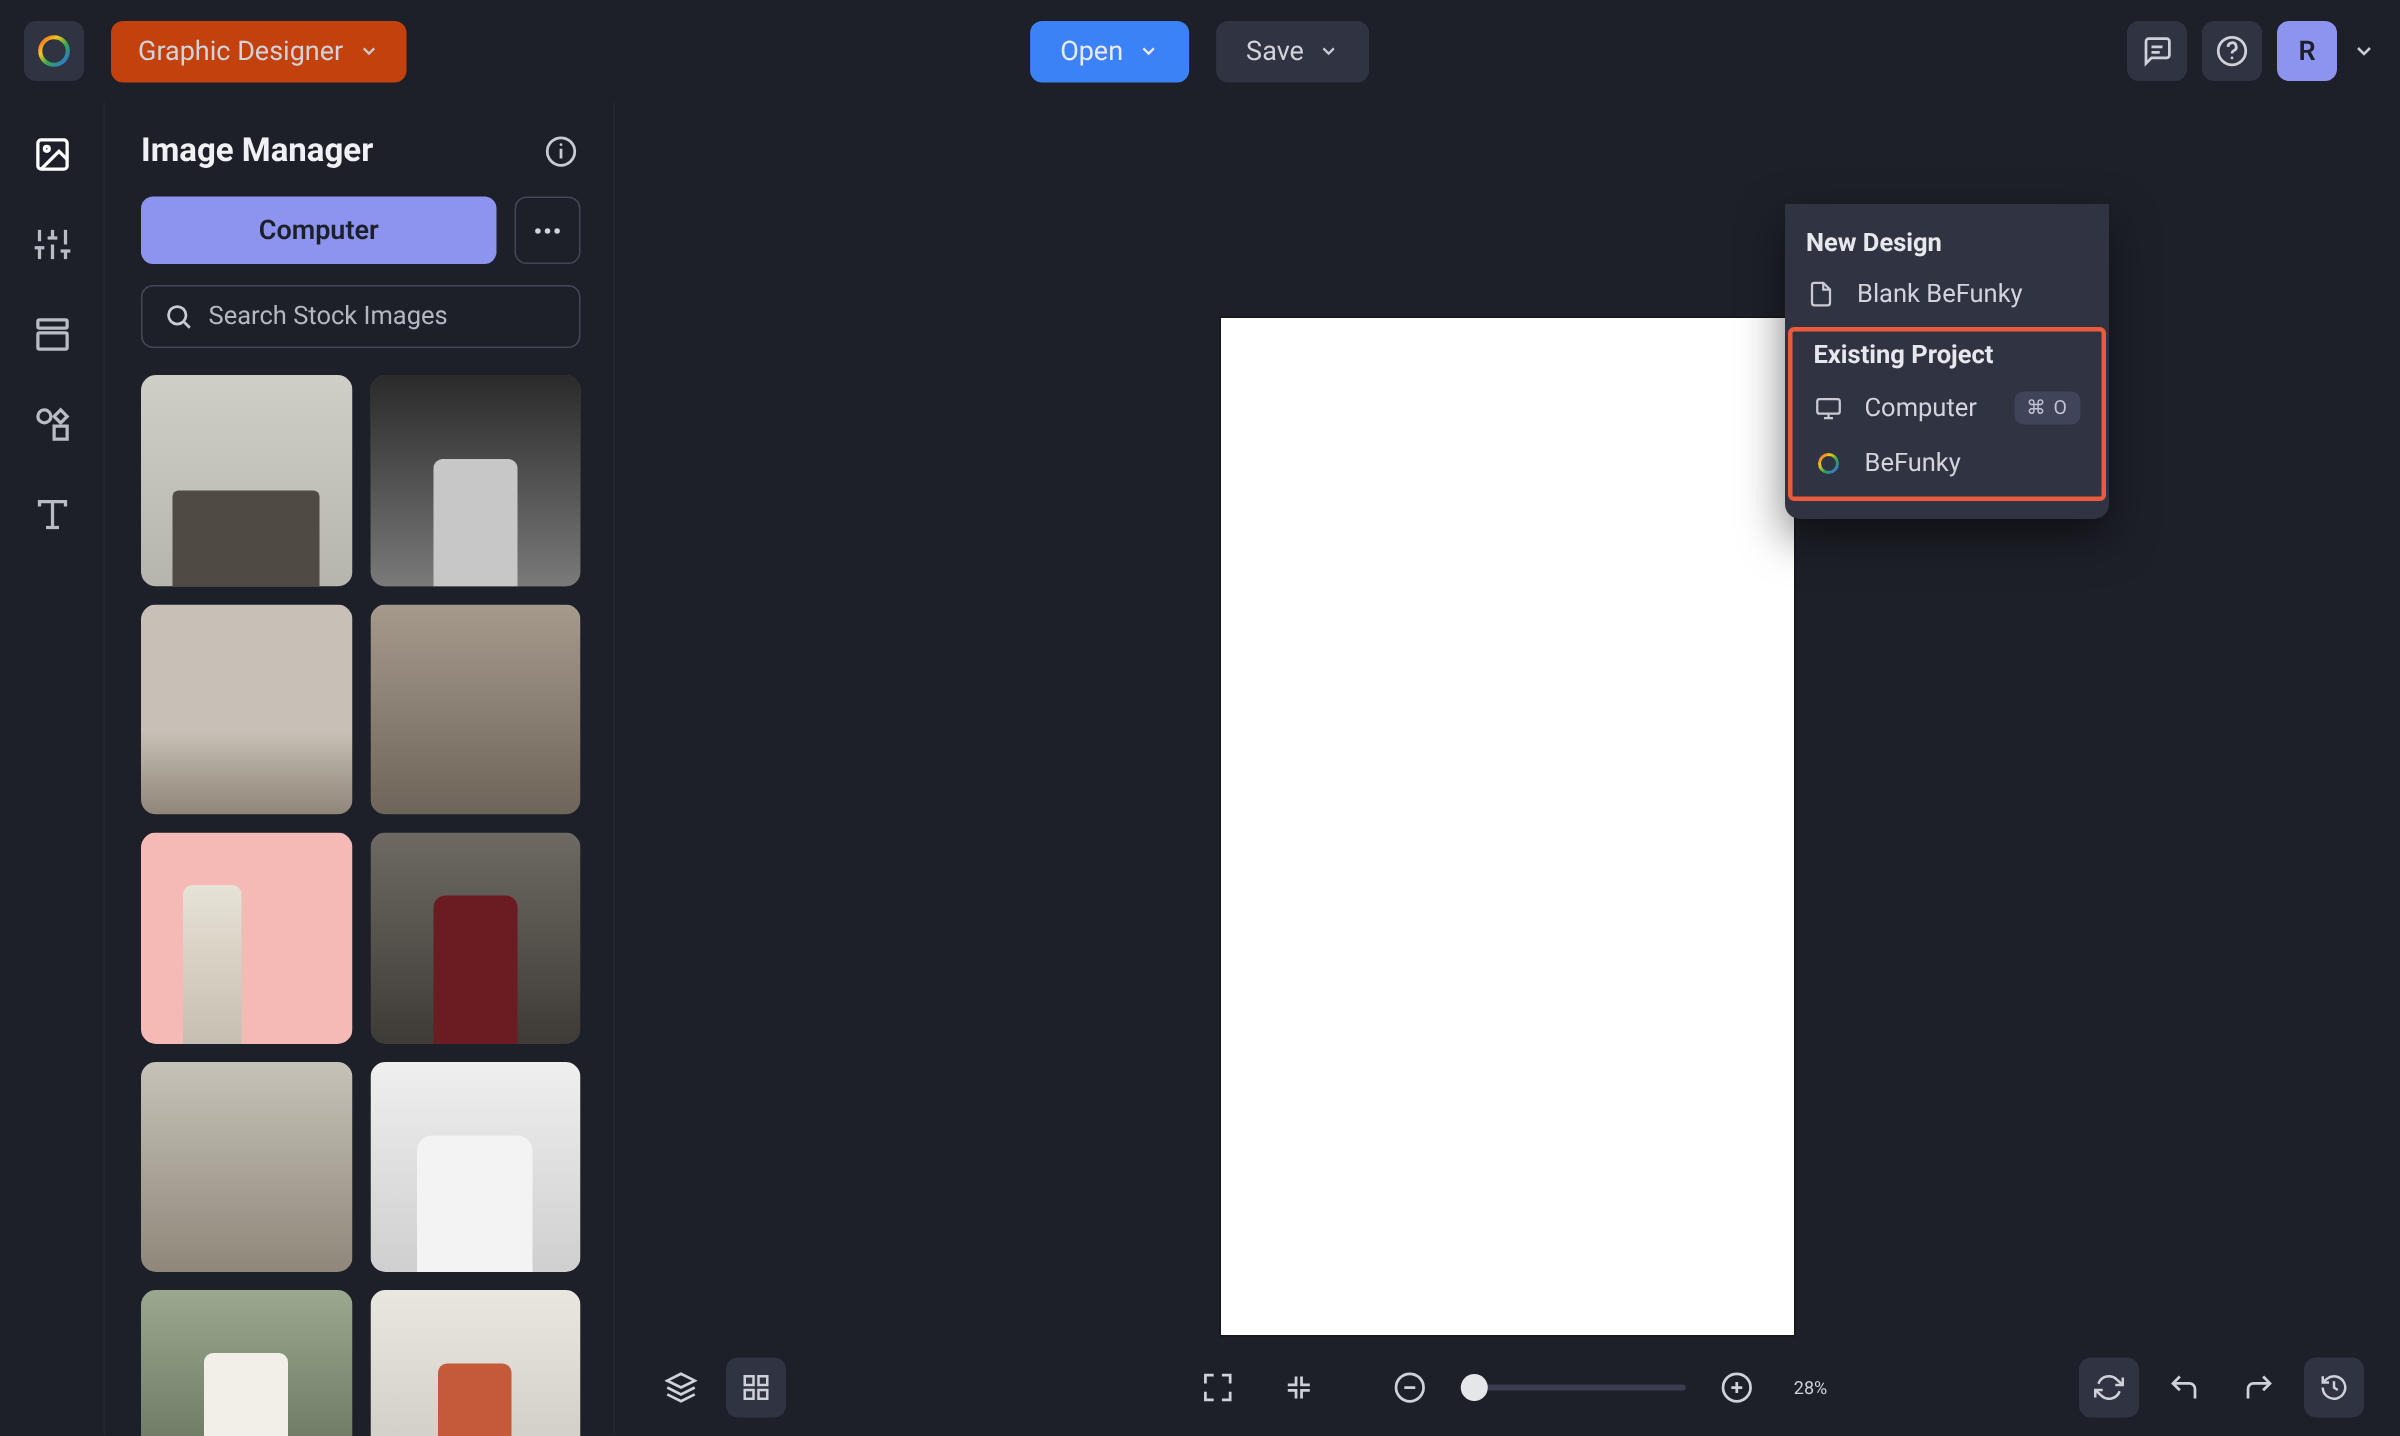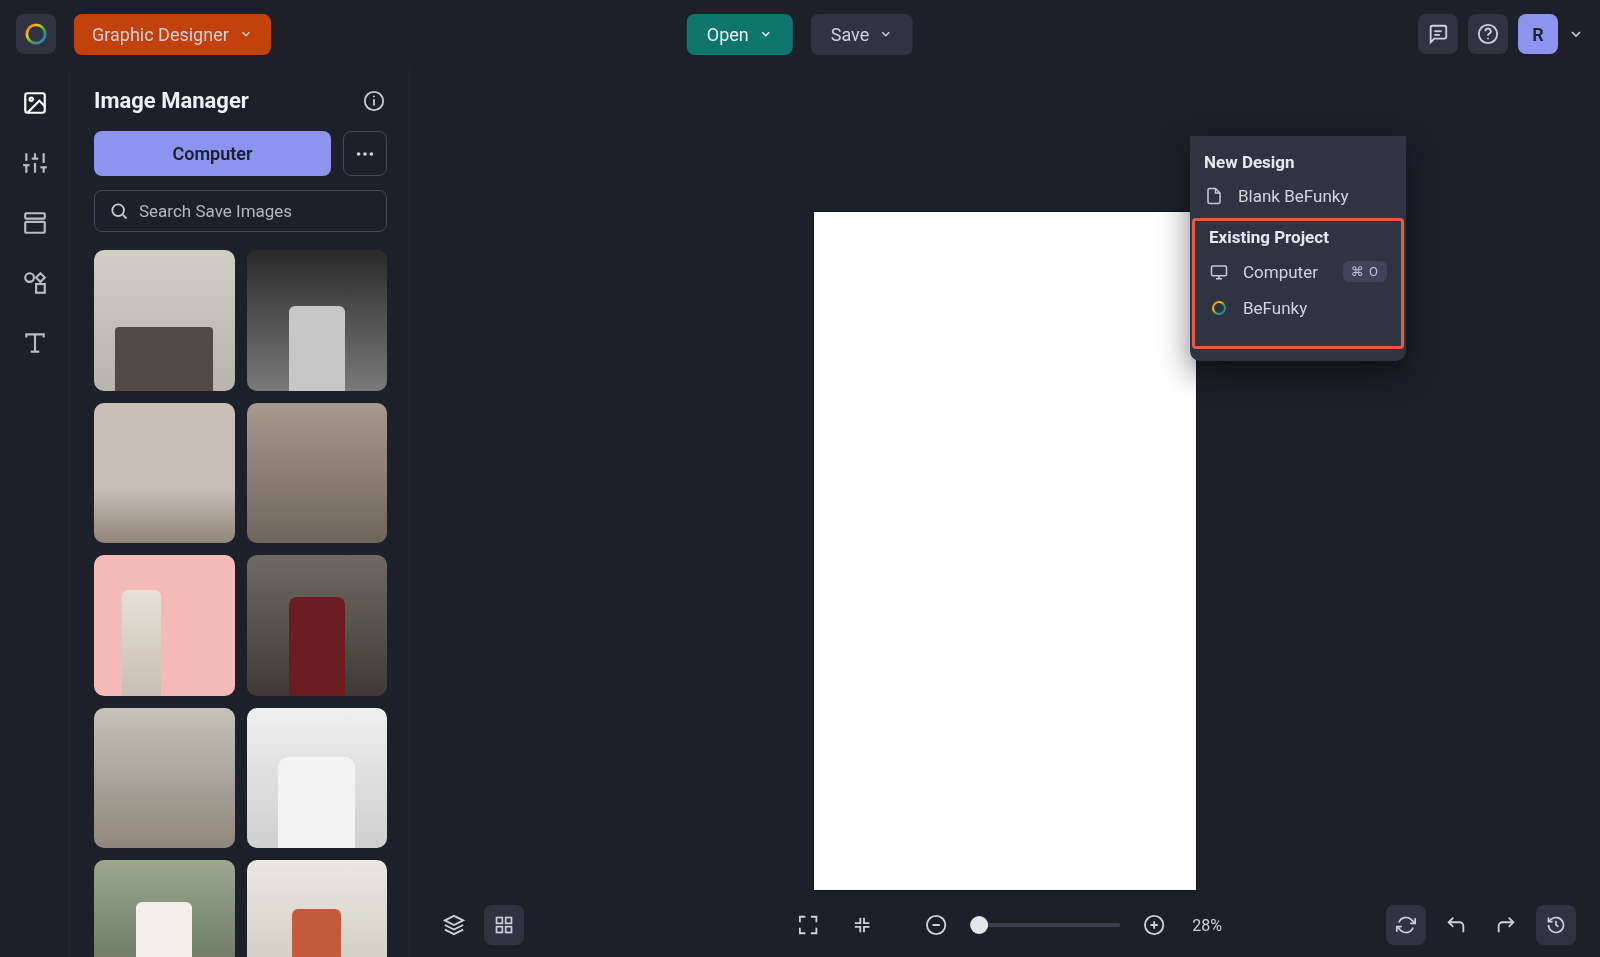--- a/index.html
+++ b/index.html
@@ -5,21 +5,21 @@
   * { box-sizing: border-box; margin: 0; padding: 0; }
   html, body { width: 1600px; height: 957px; overflow: hidden; font-family: -apple-system, BlinkMacSystemFont, "Segoe UI", Roboto, sans-serif; background:#1e2029; color:#e5e6ea; }
   body { display:flex; flex-direction:column; }
 
   
   .topbar { height:68px; background:#1e2029; display:flex; align-items:center; padding:0 16px; gap:18px; }
   .logo { width:40px; height:40px; border-radius:8px; background:#303341; display:flex; align-items:center; justify-content:center; }
   .switcher { display:flex; align-items:center; gap:10px; background:#c2410c; border-radius:8px; padding:10px 18px; cursor:pointer; font-size:18px; color:#d1d3da; }
   .topbar .center-buttons { position:absolute; left:50%; transform:translateX(-50%); display:flex; gap:18px; }
   .btn { border-radius:8px; padding:10px 20px; display:flex; align-items:center; gap:10px; font-size:18px; cursor:pointer; }
-  .btn.primary { background:#0f766e; color:#e9eaf3; }
+  .btn.primary { background:#3b82f6; color:#e9eaf3; }
   .btn.ghost { background:#303341; color:#d1d3da; }
   .topbar .right-cluster { margin-left:auto; display:flex; align-items:center; gap:10px; }
   .icon-btn { width:40px; height:40px; border-radius:8px; background:#303341; display:flex; align-items:center; justify-content:center; cursor:pointer; color:#cfd1d9; }
   .avatar { width:40px; height:40px; border-radius:8px; background:#8c94f0; color:#1e2029; font-weight:600; font-size:18px; display:flex; align-items:center; justify-content:center; }
 
   
   .main { flex:1; display:flex; min-height:0; }
   .rail { width:70px; background:#1e2029; display:flex; flex-direction:column; align-items:center; padding-top:20px; gap:30px; border-right:1px solid rgba(255,255,255,0.04); }
   .rail .rail-item { width:30px; height:30px; display:flex; align-items:center; justify-content:center; color:#b9bbc5; cursor:pointer; border-radius:6px; }
   .rail .rail-item.active { color:#fff; }
@@ -59,29 +59,29 @@
 
   .canvas-wrap { flex:1; position:relative; background:#1e2029; }
   .canvas { position:absolute; left:50%; top:144px; transform:translateX(-50%); width:382px; height:678px; background:#fff; box-shadow: 0 0 0 1px rgba(0,0,0,0.3); }
 
   
   .dropdown { position:absolute; left:780px; top:68px; width:216px; background:#303341; border-radius:0 0 10px 10px; padding:8px 0 10px; box-shadow:0 12px 30px rgba(0,0,0,0.5); }
   .dd-heading { font-weight:700; color:#e7e8ee; padding:8px 14px 6px; font-size:17px; }
   .dd-item { display:flex; align-items:center; gap:14px; padding:8px 14px; font-size:17px; color:#d2d4dc; cursor:pointer; }
   .dd-item .dd-icon { width:20px; height:20px; display:flex; align-items:center; justify-content:center; color:#c9cbd4; }
   .dd-item .shortcut { margin-left:auto; background:#40445a; color:#bfc2d0; border-radius:6px; font-size:13px; padding:3px 8px; letter-spacing:1px; }
-  .highlight-box { border:3px solid #ec5a3c; border-radius:4px; margin:4px 2px 2px; padding:2px 0 20px; }
+  .highlight-box { border:3px solid #ec5a3c; border-radius:4px; margin:4px 2px 2px; padding:2px 0 4px; }
 
   
   .bottombar { position:absolute; left:0; right:0; bottom:0; height:64px; display:flex; align-items:center; padding:0 24px; gap:18px; }
   .bb-group { display:flex; gap:10px; align-items:center; }
   .bb-center { position:absolute; left:50%; transform:translateX(-50%); display:flex; align-items:center; gap:14px; }
   .slider-track { width:150px; height:4px; background:#3a3d4d; border-radius:4px; position:relative; }
   .slider-knob { position:absolute; left:6%; top:50%; transform:translate(-50%,-50%); width:18px; height:18px; border-radius:50%; background:#e5e6ea; }
-  .zoom-label { font-size:16px; color:#cfd1d9; margin-left:4px; }
+  .zoom-label { font-size:12px; color:#cfd1d9; margin-left:4px; }
   .bb-right { margin-left:auto; display:flex; gap:10px; }
 
   svg { display:block; }
 </style>
 </head>
 <body>
 
 <div class="topbar">
   <div class="logo">
     <svg width="22" height="22" viewBox="0 0 24 24">
@@ -209,21 +209,21 @@
             <circle cx="19" cy="12" r="2"></circle>
           </svg>
       </div>
     </div>
 
     <div class="stock-search">
       <svg width="20" height="20" viewBox="0 0 24 24" fill="none" stroke="#c9cbd4" stroke-width="2.2">
           <circle cx="11" cy="11" r="7"></circle>
           <line x1="21" y1="21" x2="16.65" y2="16.65"></line>
         </svg>
-      <span>Search Save Images</span>
+      <span>Search Stock Images</span>
     </div>
 
     <div class="thumb-scroll">
       <div class="grid">
         <div class="thumb">
             <div class="thumb-inner t1"></div>
           </div>
         <div class="thumb">
             <div class="thumb-inner t2"></div>
           </div>

